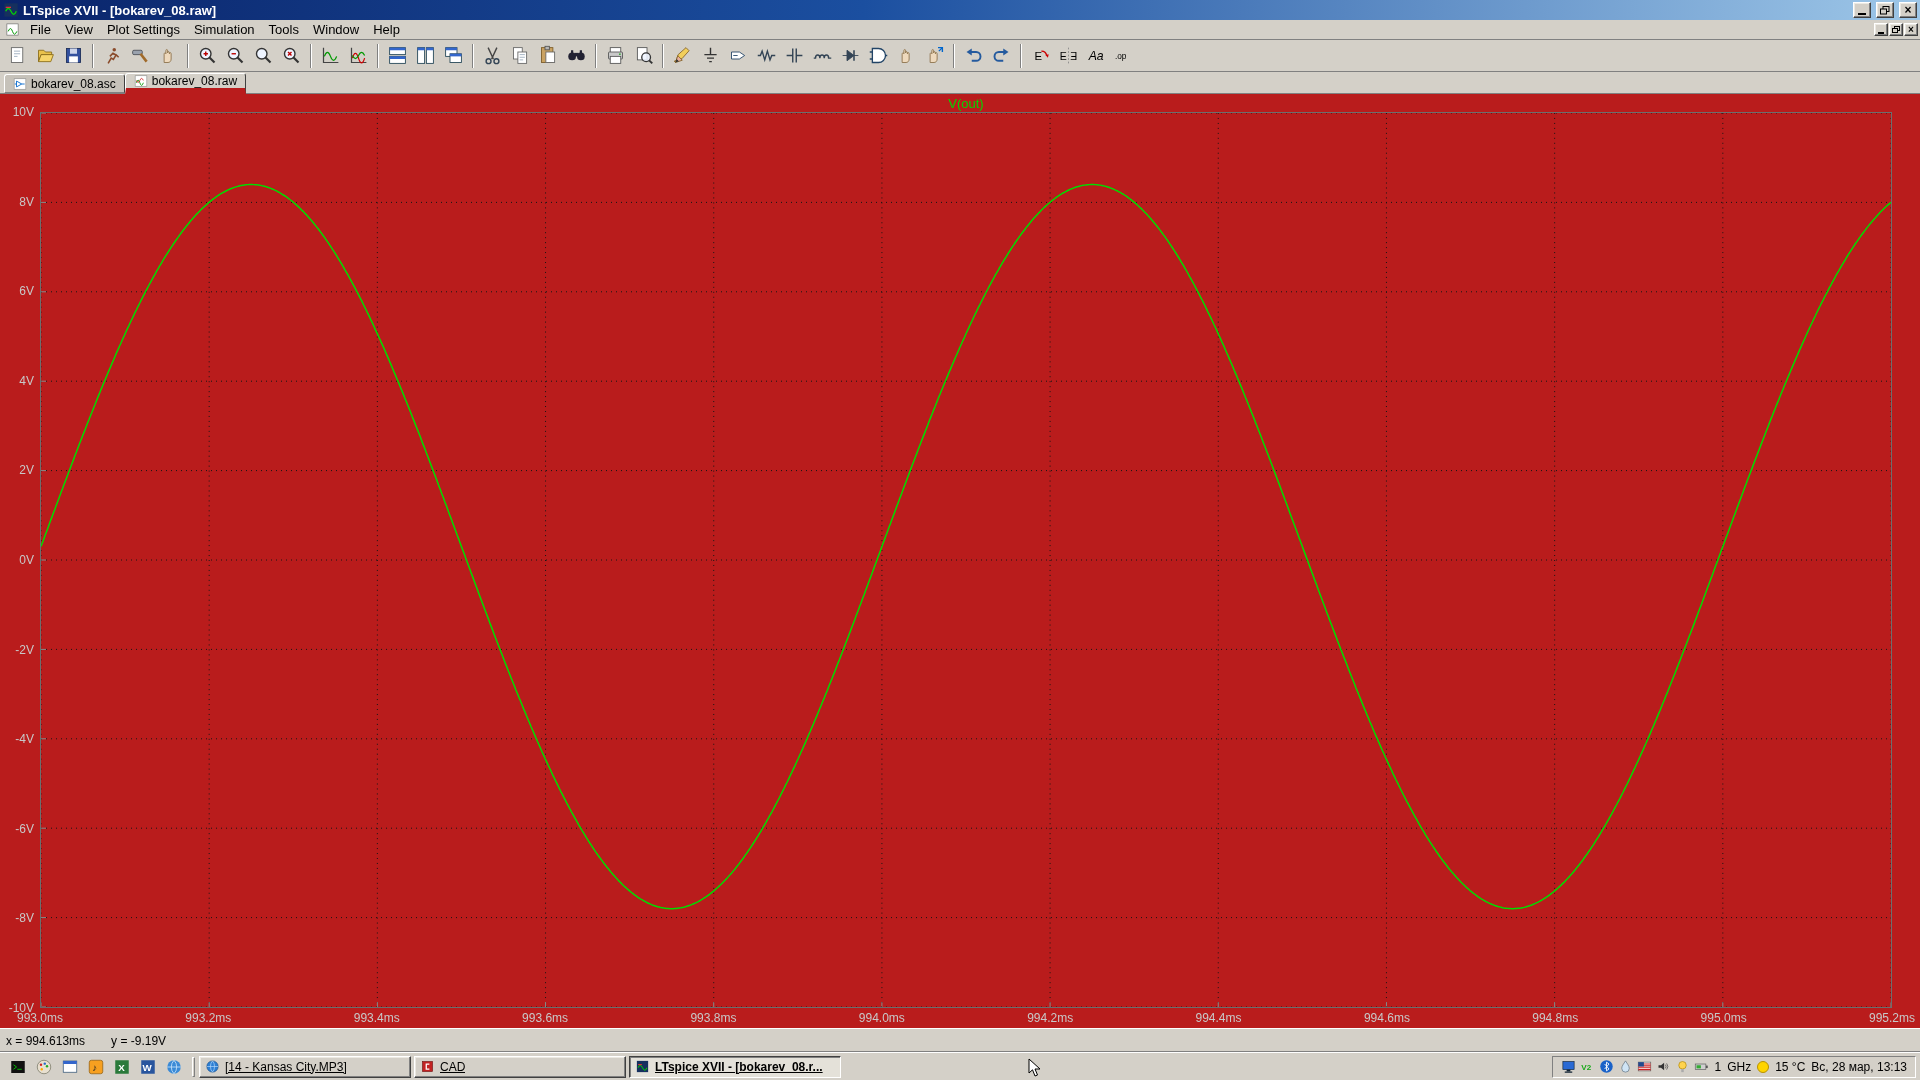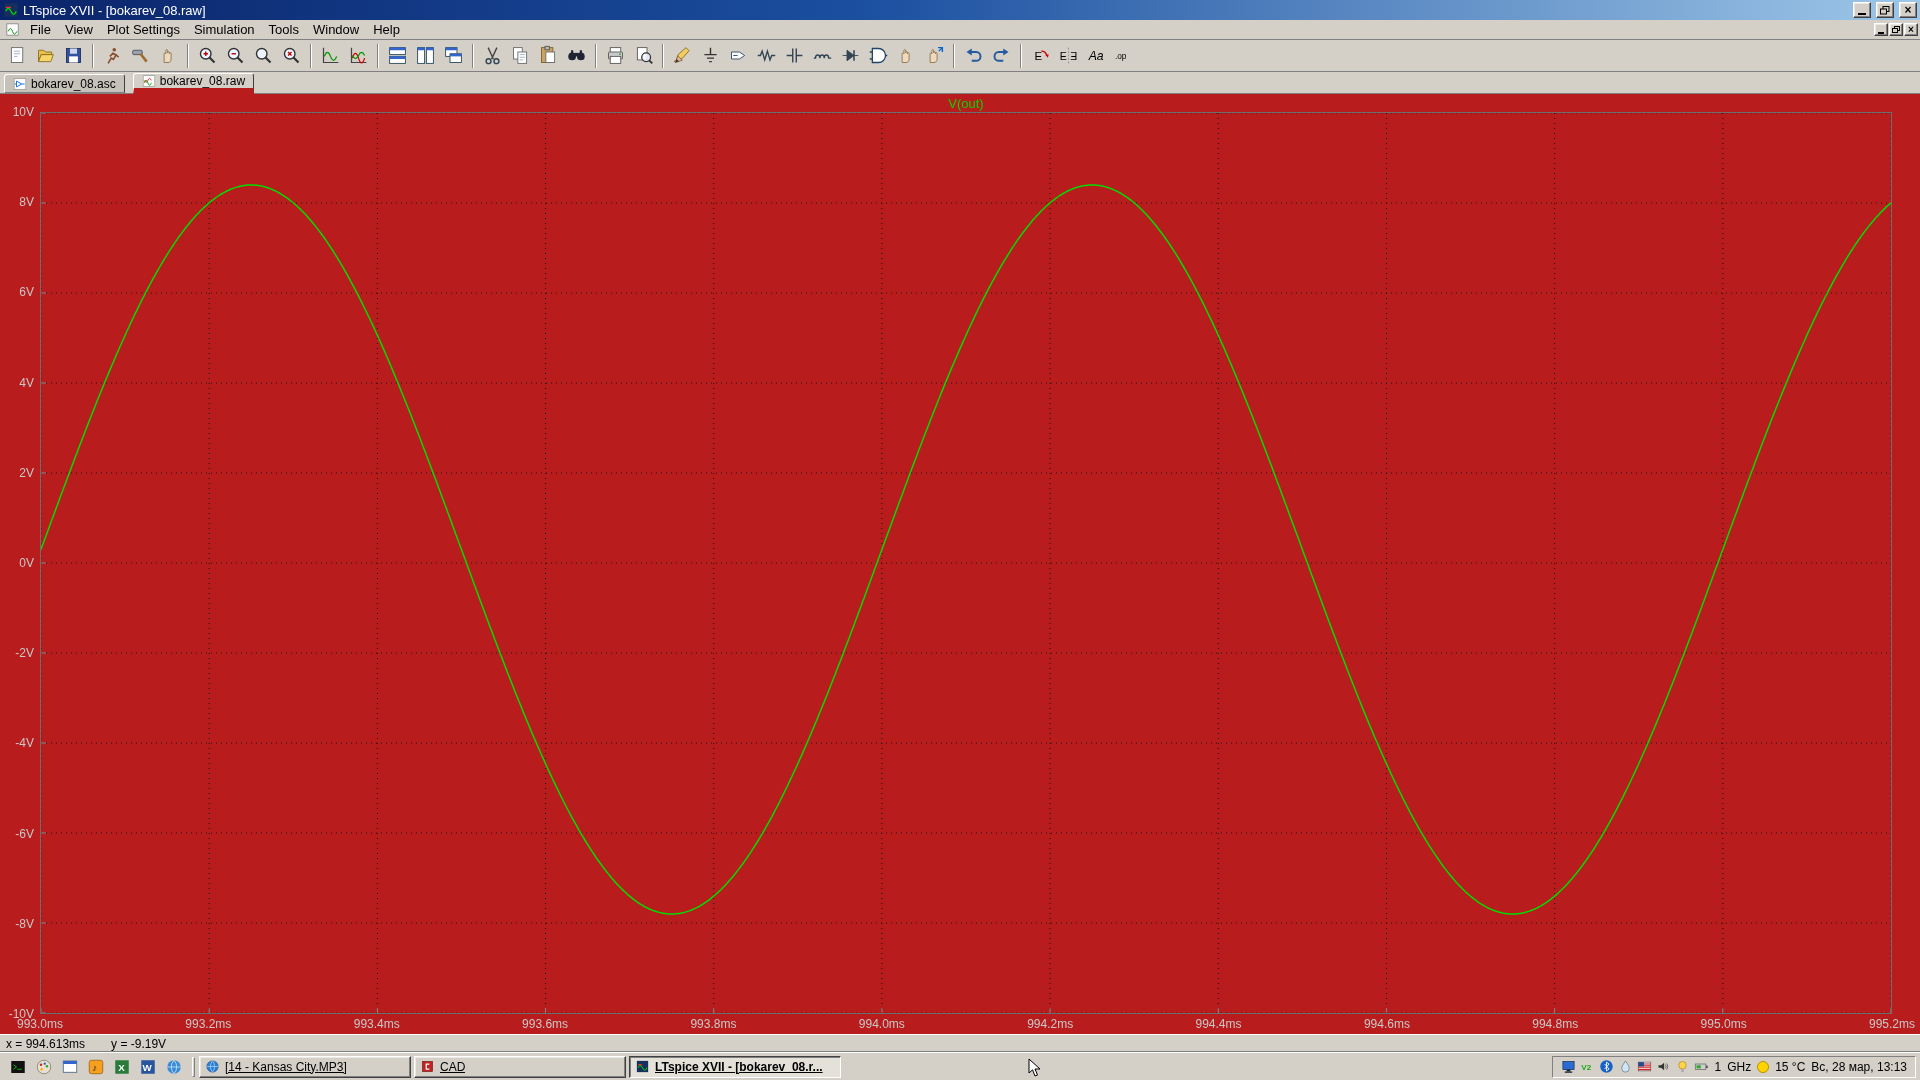--- a/index.html
+++ b/index.html
@@ -5,21 +5,21 @@
   *{margin:0;padding:0;box-sizing:border-box;}
   html,body{width:1920px;height:1080px;overflow:hidden;background:#d4d0c8;
     font-family:"Liberation Sans",sans-serif;}
   button{font:inherit;cursor:default;}
   .screen{position:absolute;inset:0;display:flex;flex-direction:column;}
 
   
   .titlebar{height:20px;flex:none;display:flex;align-items:center;gap:4px;padding:0 3px;
     background:linear-gradient(90deg,#0a246a 0%,#1b4fa0 45%,#9ec7e8 100%);}
   .app-ic{width:16px;height:16px;flex:none;}
-  .title-text{flex:1;color:#fff;font-weight:normal;font-size:13px;white-space:nowrap;overflow:hidden;}
+  .title-text{flex:1;color:#fff;font-weight:bold;font-size:13px;white-space:nowrap;overflow:hidden;}
   .wbtn{width:18px;height:16px;background:#d4d0c8;border:1px solid;border-color:#fff #404040 #404040 #fff;
     box-shadow:inset -1px -1px 0 #808080,inset 1px 1px 0 #ece9e2;display:flex;align-items:center;justify-content:center;padding:0;margin-left:1px;}
   .g-min{width:8px;height:2px;background:#000;margin-top:8px;}
   .g-x{font-size:12px;font-weight:bold;line-height:1;color:#000;}
   .mbtn{width:14px;height:13px;}
 
   
   .menubar{height:20px;flex:none;display:flex;align-items:center;padding:0 2px;background:#d4d0c8;
     border-bottom:1px solid #808080;box-shadow:0 1px 0 #fff;}
   .mdi-ic{width:15px;height:15px;margin:0 3px;}
@@ -28,42 +28,42 @@
   .mdi-controls{margin-left:auto;display:flex;}
 
   
   .toolbar{height:32px;flex:none;display:flex;align-items:center;padding:2px 4px;gap:1px;background:#d4d0c8;
     border-bottom:1px solid #808080;box-shadow:0 1px 0 #fff;}
   .tb-btn{width:27px;height:26px;background:#d4d0c8;border:1px solid #d4d0c8;display:flex;align-items:center;justify-content:center;padding:0;}
   .tb-btn .ic{width:21px;height:21px;}
   .tb-sep{width:2px;height:24px;margin:0 4px;border-left:1px solid #808080;border-right:1px solid #fff;}
 
   
-  .tabbar{height:22px;flex:none;display:flex;align-items:flex-end;gap:8px;padding:2px 2px 0 4px;background:#d4d0c8;
+  .tabbar{height:22px;flex:none;display:flex;align-items:flex-end;gap:0;padding:2px 2px 0 4px;background:#d4d0c8;
     border-bottom:1px solid #808080;}
   .tab{display:flex;align-items:center;gap:4px;font-size:12px;height:19px;padding:0 8px;background:#c6c2ba;
     border:1px solid;border-color:#fff #404040 #808080 #fff;border-radius:3px 3px 0 0;position:relative;}
   .tab.active{background:#d4d0c8;height:21px;border-bottom:6px solid #b91c1c;margin-bottom:-1px;z-index:2;}
   .tab .ic{width:14px;height:14px;}
 
   
   .plot-pane{flex:1;min-height:0;background:#b91c1c;display:flex;flex-direction:column;position:relative;}
   .wave-title{height:18px;flex:none;display:flex;align-items:center;justify-content:center;
     padding-left:40px;padding-right:28px;}
   .wave-title span{color:#00d800;font-size:13px;}
   .plot-body{flex:1;min-height:0;position:relative;}
   .y-labels{position:absolute;left:0;top:0;bottom:0;width:37px;}
   .y-labels span{position:absolute;right:3px;transform:translateY(-50%);font-size:12px;color:#c8c8c8;white-space:nowrap;}
   .plot-canvas{position:absolute;left:40px;right:28px;top:0;bottom:0;border:1px solid #6e6e6e;}
   #plot-svg{position:absolute;inset:0;width:100%;height:100%;}
   .x-labels{height:20px;flex:none;position:relative;margin-left:40px;margin-right:28px;}
   .x-labels span{position:absolute;top:3px;transform:translateX(-50%);font-size:12px;color:#c8c8c8;white-space:nowrap;}
 
   
-  .statusbar{height:18px;flex:none;display:flex;align-items:center;gap:26px;padding:0 6px;background:#d4d0c8;
+  .statusbar{height:24px;flex:none;display:flex;align-items:center;gap:26px;padding:0 6px;background:#d4d0c8;
     border-top:1px solid #fff;font-size:12px;color:#000;}
 
   
   .taskbar{height:28px;flex:none;display:flex;align-items:center;gap:4px;padding:2px 4px;background:#d4d0c8;
     border-top:1px solid #fff;box-shadow:0 -1px 0 #808080;}
   .tb-handle{width:3px;height:20px;background:#d4d0c8;border:1px solid;border-color:#fff #808080 #808080 #fff;}
   .ql{display:flex;align-items:center;gap:2px;padding:0 2px;}
   .ql-btn{width:24px;height:22px;border:none;background:transparent;display:flex;align-items:center;justify-content:center;padding:0;}
   .ql-btn .ic{width:18px;height:18px;}
   .tasks{display:flex;align-items:center;gap:3px;}

